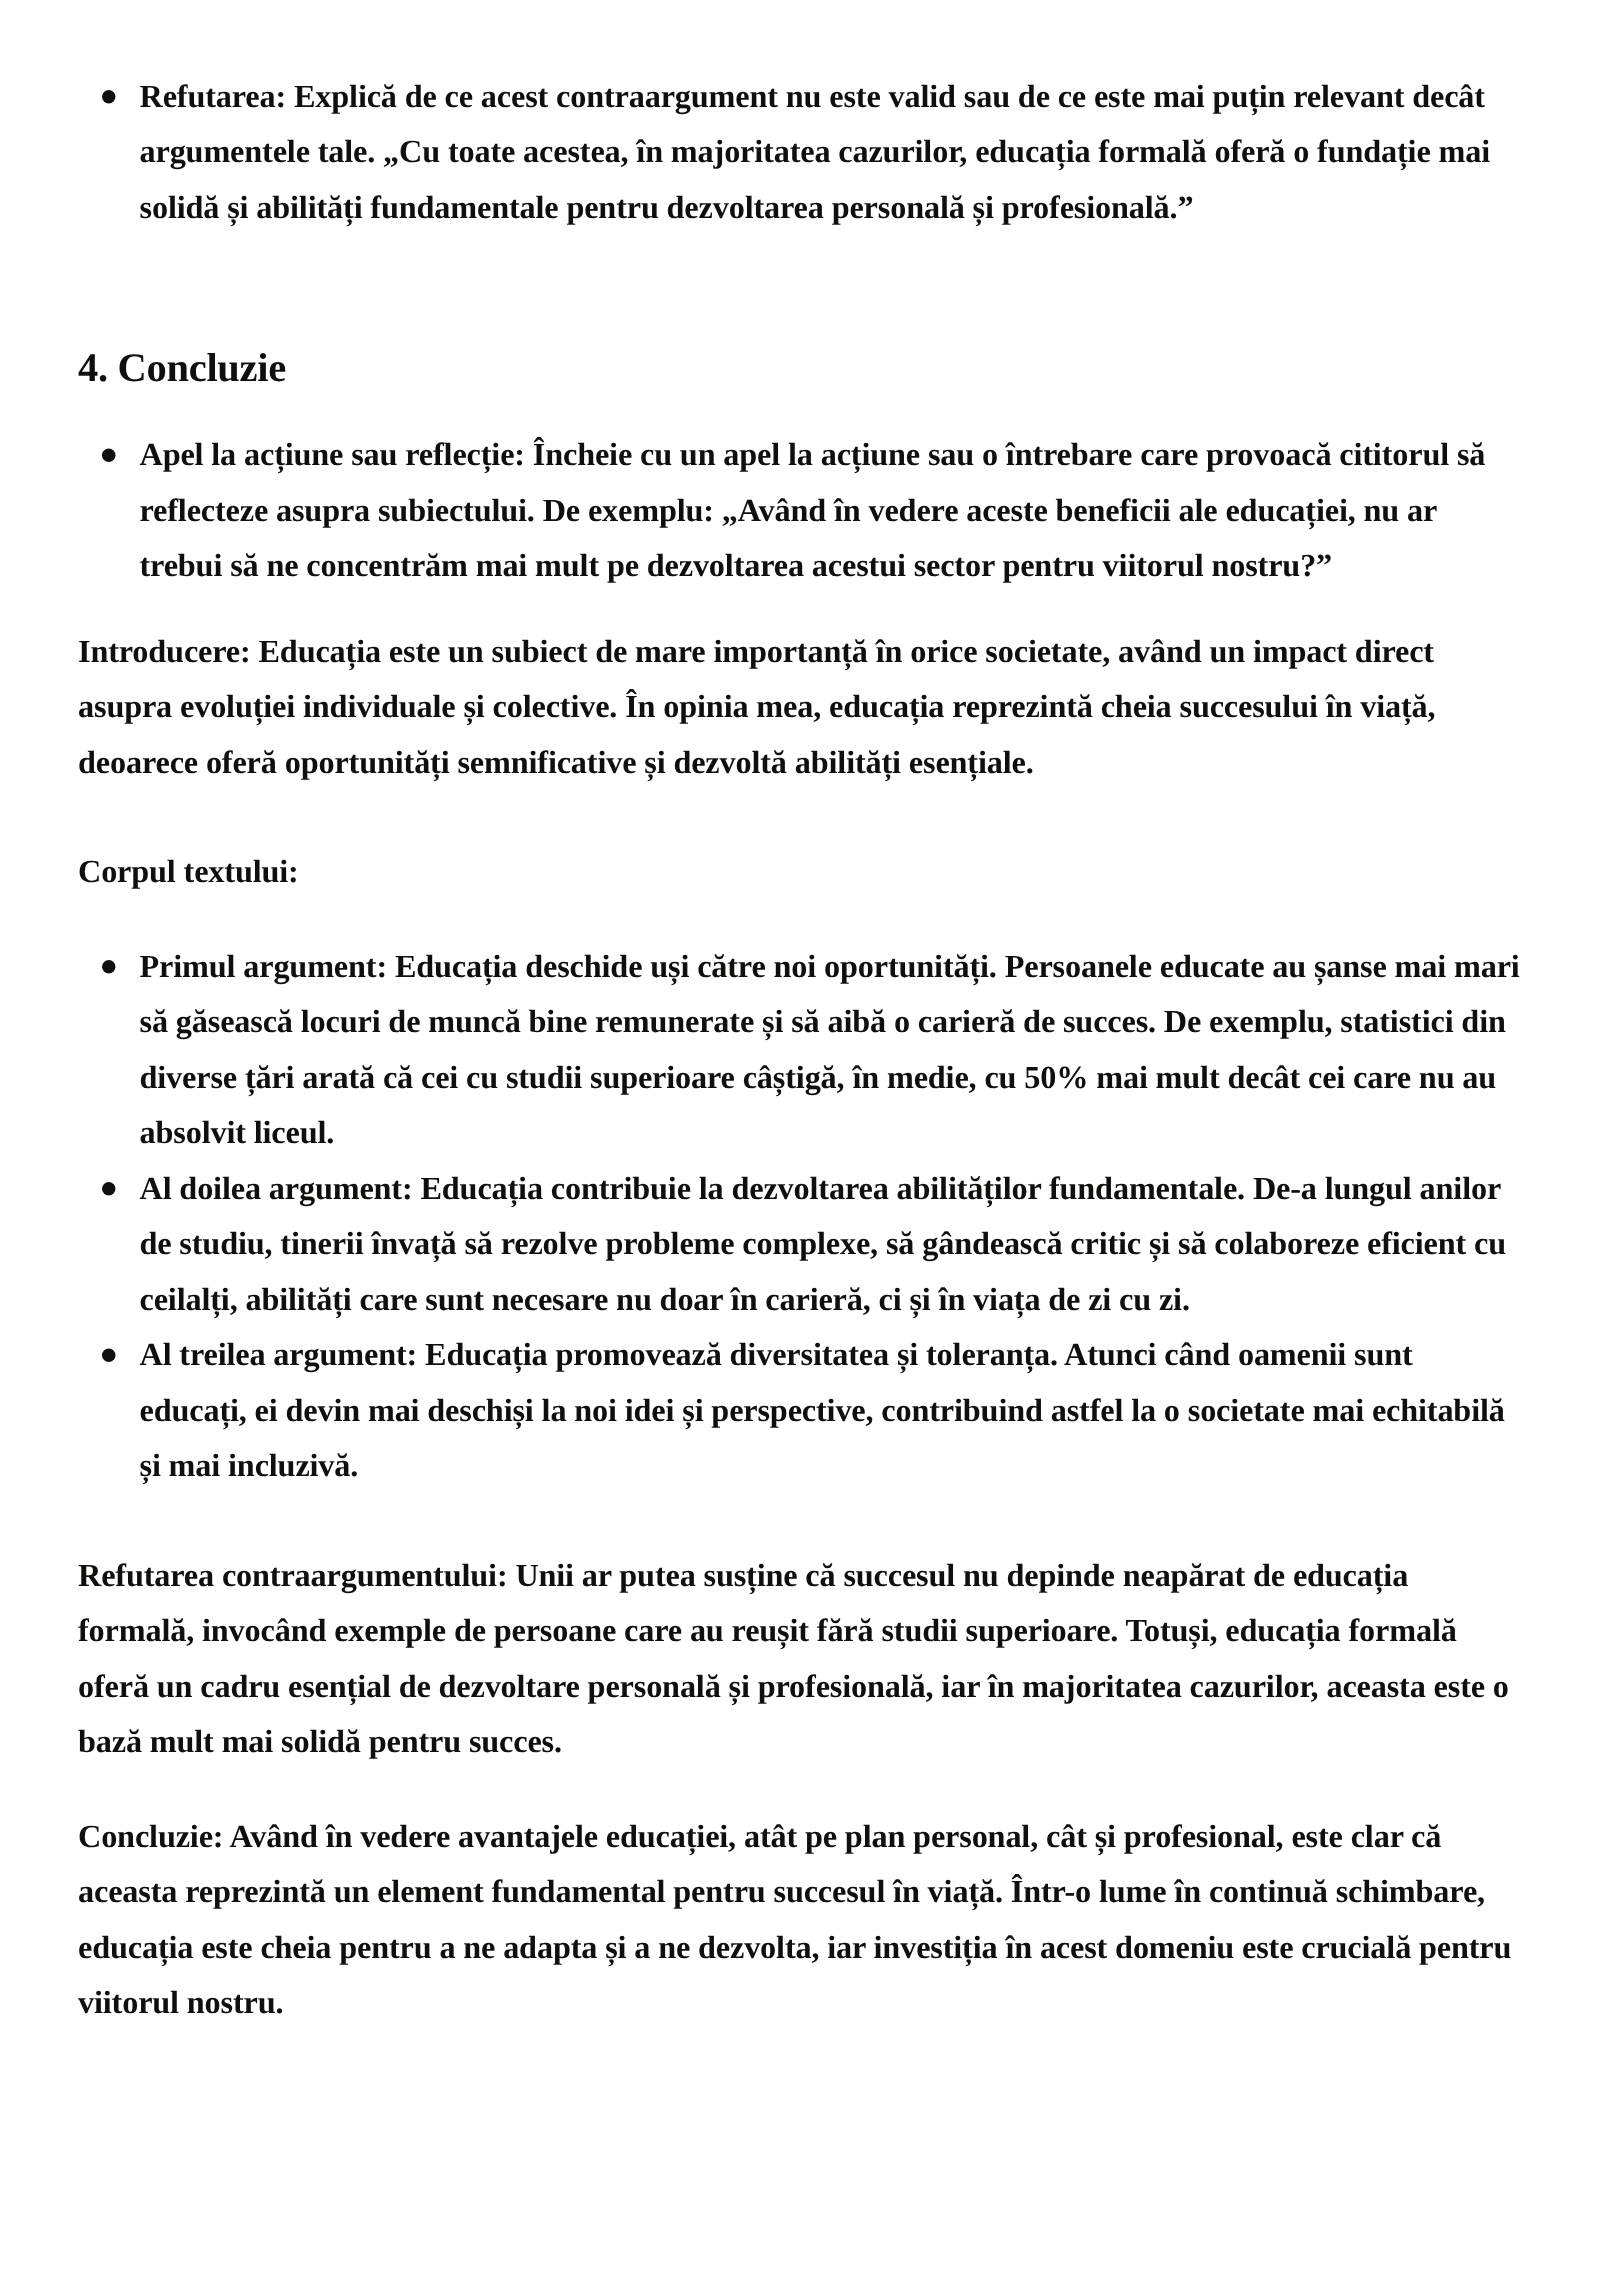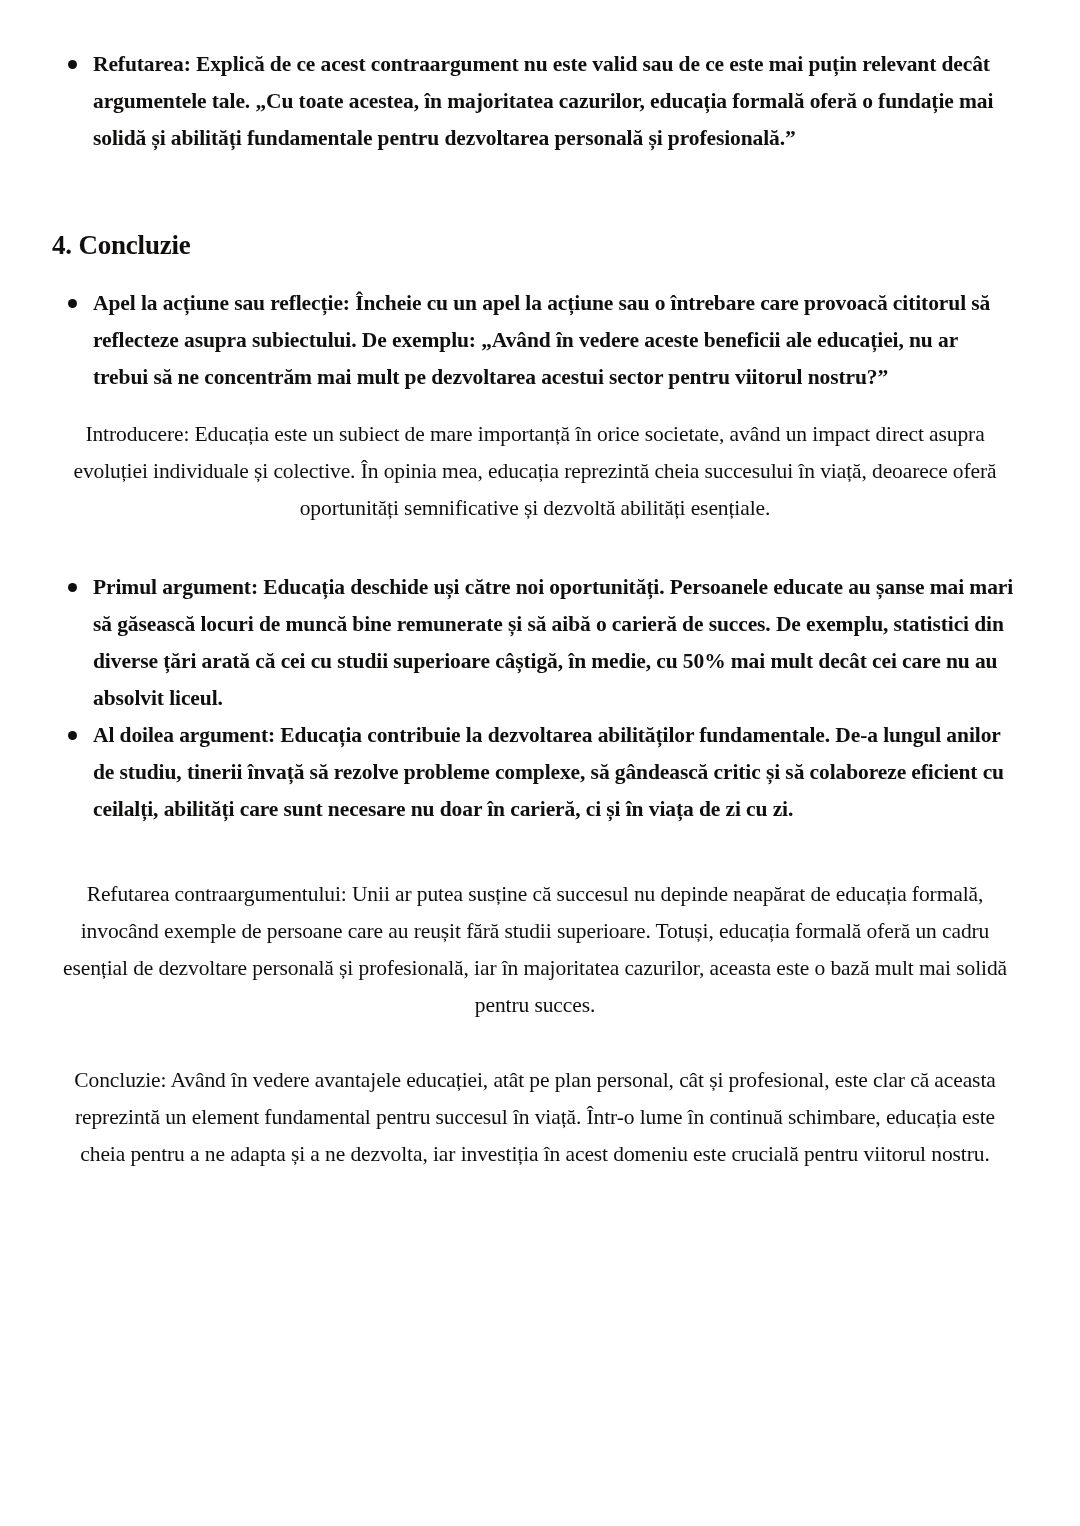--- a/index.html
+++ b/index.html
@@ -22,25 +22,25 @@
     height: 1142px;
     background: #ffffff;
     box-sizing: border-box;
     padding: 46px 62px 0 52px;
   }
 
   
 
   .para {
     font-size: 21.5px;
-    font-weight: 400;
+    font-weight: 700;
     line-height: 37px;
     letter-spacing: -0.1px;
-    margin: 12px 0 20px 0;
-    text-align: center;
+    margin: 0 0 20px 0;
+    text-align: left;
   }
 
   .h-section {
     font-size: 27px;
     font-weight: 700;
     line-height: 36px;
     letter-spacing: -0.2px;
     margin: 44px 0 22px 0;
   }
 
@@ -107,31 +107,36 @@
       <span class="dot"></span>
       <span>Apel la acțiune sau reflecție: Încheie cu un apel la acțiune sau o întrebare care provoacă cititorul să reflecteze asupra subiectului. De exemplu: „Având în vedere aceste beneficii ale educației, nu ar trebui să ne concentrăm mai mult pe dezvoltarea acestui sector pentru viitorul nostru?”</span>
     </li>
   </ul>
 
 
   <p class="para wide">Introducere: Educația este un subiect de mare importanță în orice societate, având un impact direct asupra evoluției individuale și colective. În opinia mea, educația reprezintă cheia succesului în viață, deoarece oferă oportunități semnificative și dezvoltă abilități esențiale.</p>
 
   <div class="spacer-md"></div>
 
+  <p class="para">Corpul textului:</p>
 
   <div class="spacer-sm"></div>
 
   <ul class="bullets wide">
     <li>
       <span class="dot"></span>
       <span>Primul argument: Educația deschide uși către noi oportunități. Persoanele educate au șanse mai mari să găsească locuri de muncă bine remunerate și să aibă o carieră de succes. De exemplu, statistici din diverse țări arată că cei cu studii superioare câștigă, în medie, cu 50% mai mult decât cei care nu au absolvit liceul.</span>
     </li>
     <li>
       <span class="dot"></span>
       <span>Al doilea argument: Educația contribuie la dezvoltarea abilităților fundamentale. De-a lungul anilor de studiu, tinerii învață să rezolve probleme complexe, să gândească critic și să colaboreze eficient cu ceilalți, abilități care sunt necesare nu doar în carieră, ci și în viața de zi cu zi.</span>
+    </li>
+    <li>
+      <span class="dot"></span>
+      <span>Al treilea argument: Educația promovează diversitatea și toleranța. Atunci când oamenii sunt educați, ei devin mai deschiși la noi idei și perspective, contribuind astfel la o societate mai echitabilă și mai incluzivă.</span>
     </li>
   </ul>
 
   <div class="spacer-md"></div>
 
   <p class="para wide">Refutarea contraargumentului: Unii ar putea susține că succesul nu depinde neapărat de educația formală, invocând exemple de persoane care au reușit fără studii superioare. Totuși, educația formală oferă un cadru esențial de dezvoltare personală și profesională, iar în majoritatea cazurilor, aceasta este o bază mult mai solidă pentru succes.</p>
 
   <div class="spacer-sm"></div>
 
   <p class="para wide">Concluzie: Având în vedere avantajele educației, atât pe plan personal, cât și profesional, este clar că aceasta reprezintă un element fundamental pentru succesul în viață. Într-o lume în continuă schimbare, educația este cheia pentru a ne adapta și a ne dezvolta, iar investiția în acest domeniu este crucială pentru viitorul nostru.</p>

